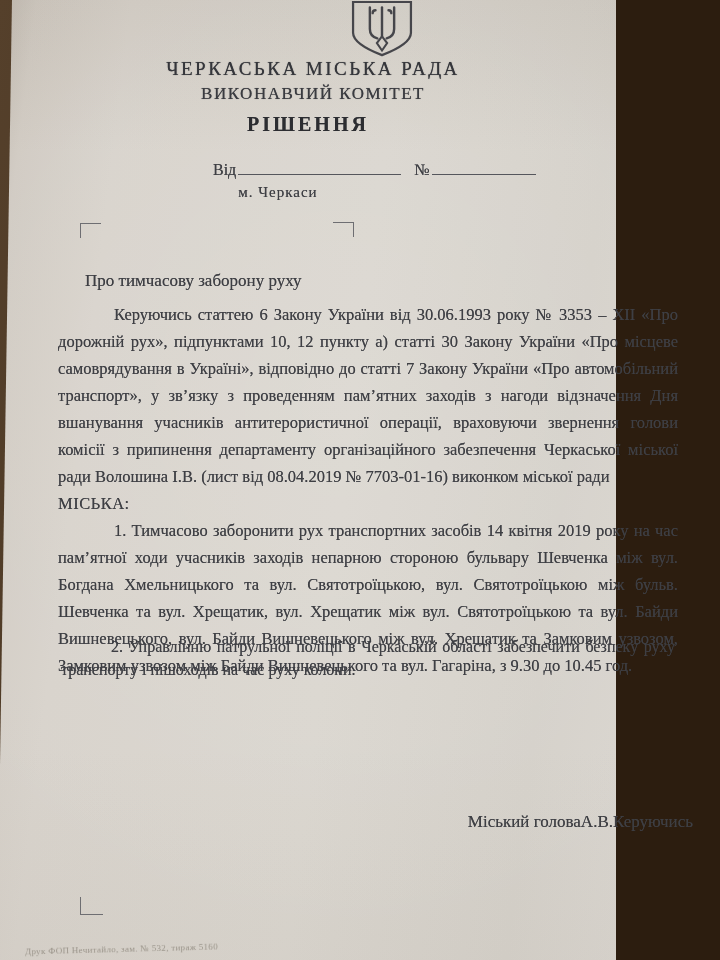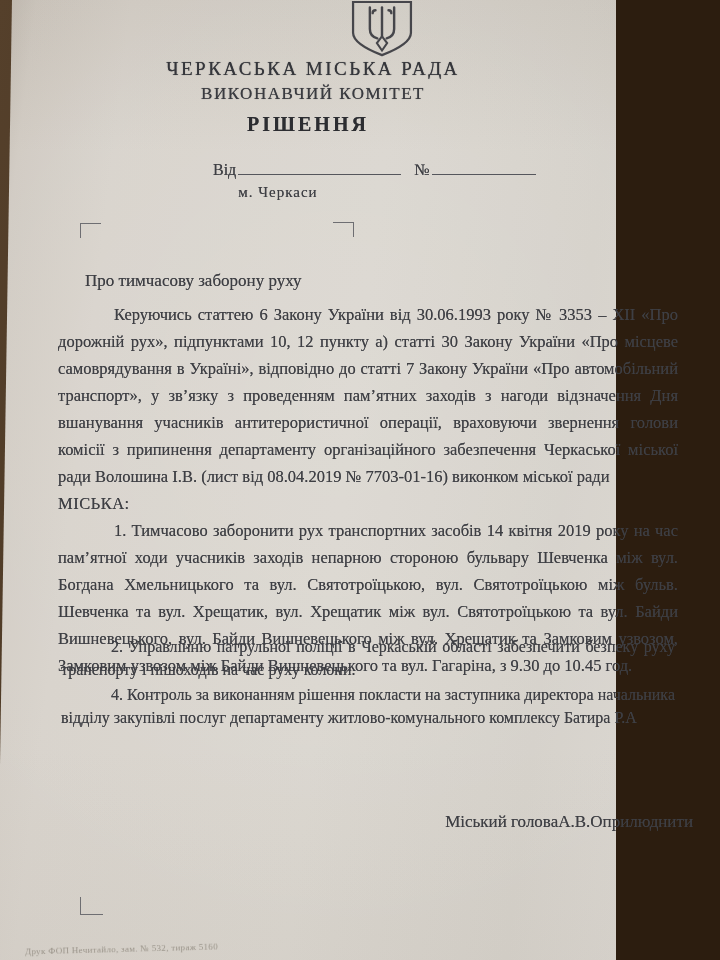--- a/index.html
+++ b/index.html
@@ -93,22 +93,21 @@
   </div>
 
   <div class="abs bodyA ink">
     <p>Керуючись статтею 6 Закону України від 30.06.1993 року № 3353 – ХІІ «Про дорожній рух», підпунктами 10, 12 пункту а) статті 30 Закону України «Про місцеве самоврядування в Україні», відповідно до статті 7 Закону України «Про автомобільний транспорт», у зв’язку з проведенням пам’ятних заходів з нагоди відзначення Дня вшанування учасників антитерористичної операції, враховуючи звернення голови комісії з припинення департаменту організаційного забезпечення Черкаської міської ради Волошина І.В. (лист від 08.04.2019 № 7703-01-16) виконком міської ради</p>
     <p class="resolved">МІСЬКА:</p>
     <p>1. Тимчасово заборонити рух транспортних засобів 14 квітня 2019 року на час пам’ятної ходи учасників заходів непарною стороною бульвару Шевченка між вул. Богдана Хмельницького та вул. Святотроїцькою, вул. Святотроїцькою між бульв. Шевченка та вул. Хрещатик, вул. Хрещатик між вул. Святотроїцькою та вул. Байди Вишневецького, вул. Байди Вишневецького між вул. Хрещатик та Замковим узвозом, Замковим узвозом між Байди Вишневецького та вул. Гагаріна, з 9.30 до 10.45 год.</p>
   </div>
 
   <div class="abs bodyB ink">
     <p>2. Управлінню патрульної поліції в Черкаській області забезпечити безпеку руху транспорту і пішоходів на час руху колони.</p>
-    <p>4. Контроль за виконанням рішення покласти на заступника директора начальника відділу закупівлі послуг департаменту житлово-комунального комплексу Батира Р.А</p>
   </div>
 
   <div class="abs sigrow ink">
     <span>Міський голова</span>
-    <span>А.В.Оприлюднити</span>
+    <span>А.В.Керуючись</span>
   </div>
 
   <div class="abs footer">Друк ФОП Нечитайло, зам. № 532, тираж 5160</div>
 </div>
 
 </body></html>

